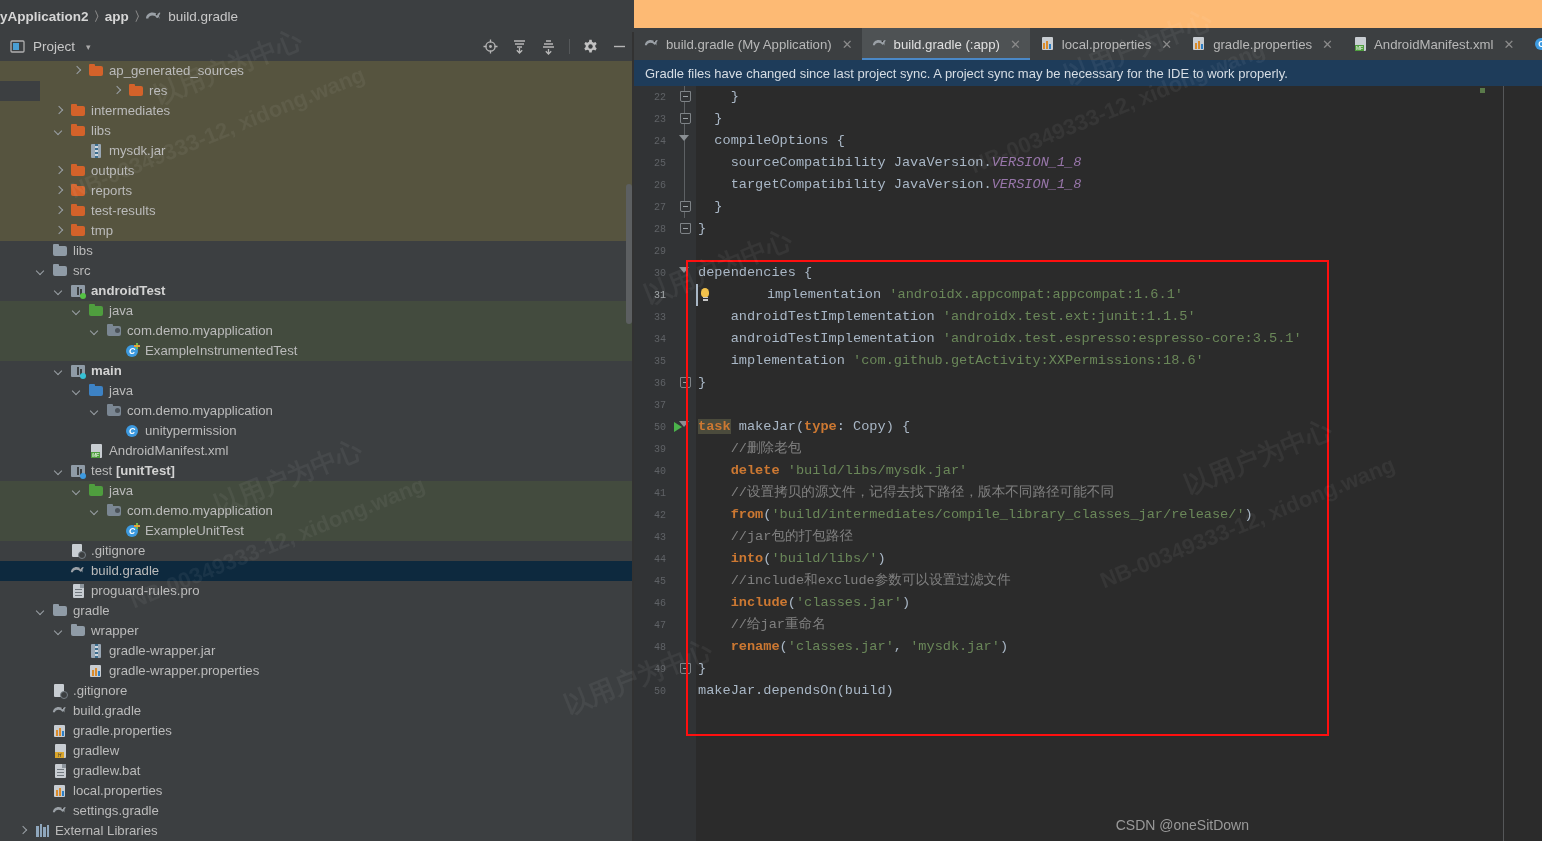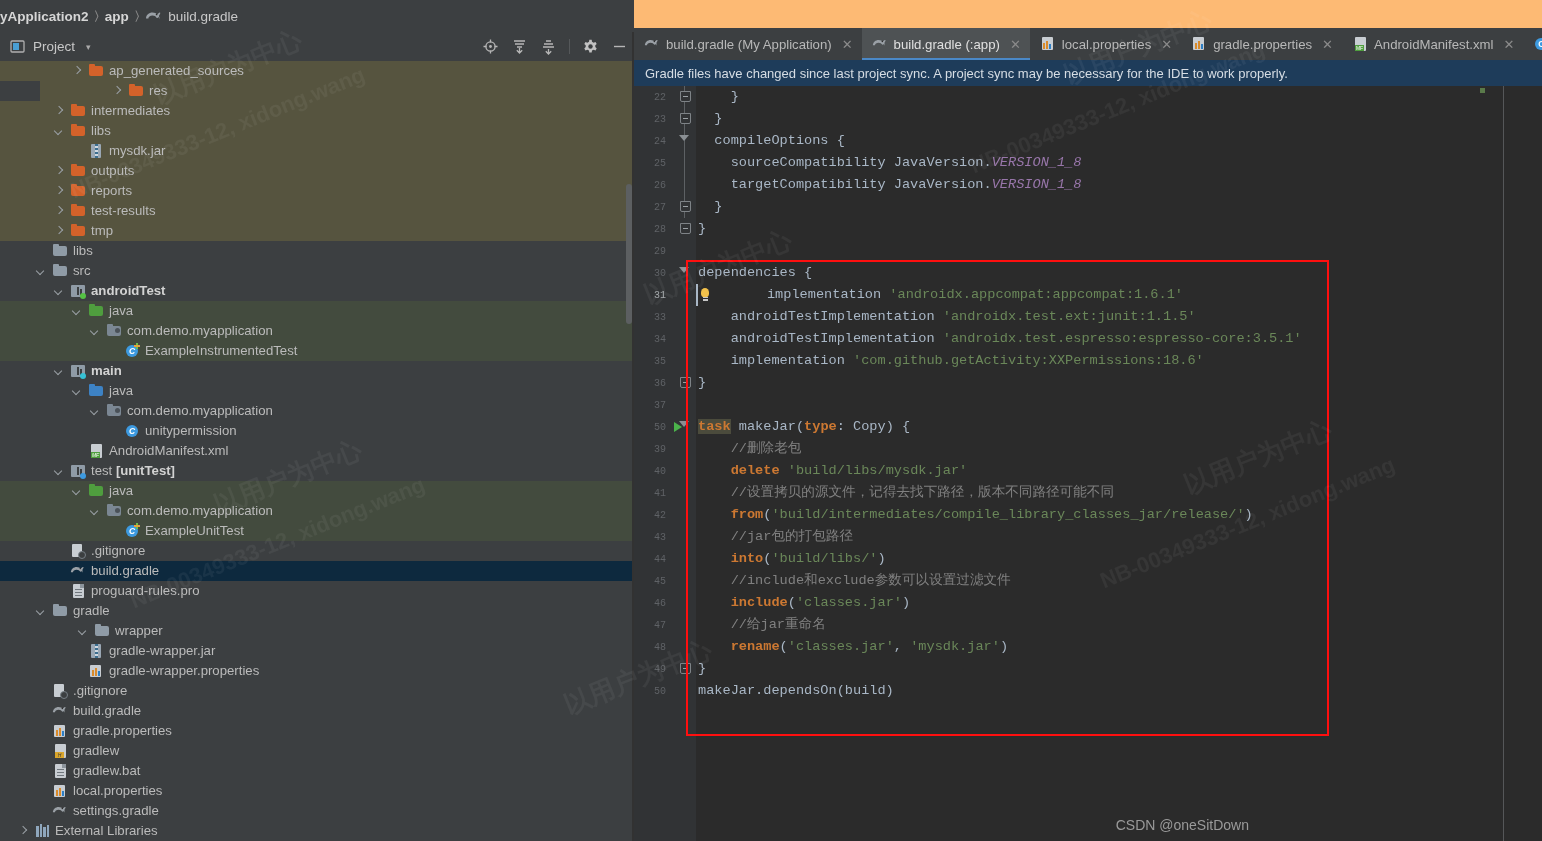--- a/index.html
+++ b/index.html
@@ -480,21 +480,21 @@
             <i class="ln" style="top:9px"></i>
             <i class="ln" style="top:12px"></i>
           </span>
           <span class="tlabel">proguard-rules.pro</span>
         </div>
         <div class="trow" style="padding-left: 36px;">
           <span class="arrow down" style="margin-right: 5px;"></span>
           <span class="ic folder-grey"></span>
           <span class="tlabel">gradle</span>
         </div>
-        <div class="trow" style="padding-left: 78px;">
+        <div class="trow" style="padding-left: 54px;">
           <span class="arrow down" style="margin-right: 5px;"></span>
           <span class="ic folder-grey"></span>
           <span class="tlabel">wrapper</span>
         </div>
         <div class="trow" style="padding-left: 72px;">
           <span class="arrow" style="margin-right: 5px;"></span>
           <span class="ic jar">
             <i class="body"></i>
             <i class="zip"></i>
           </span>

